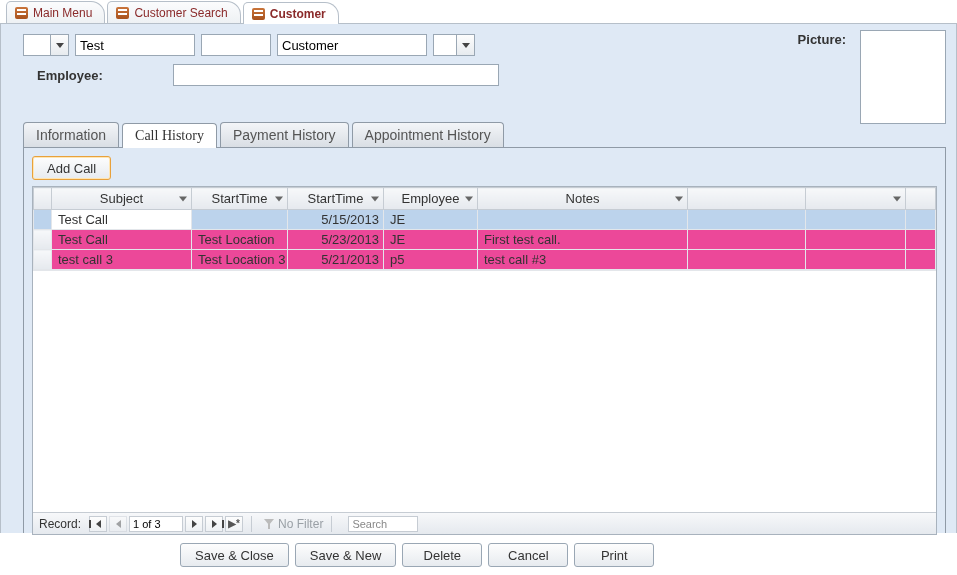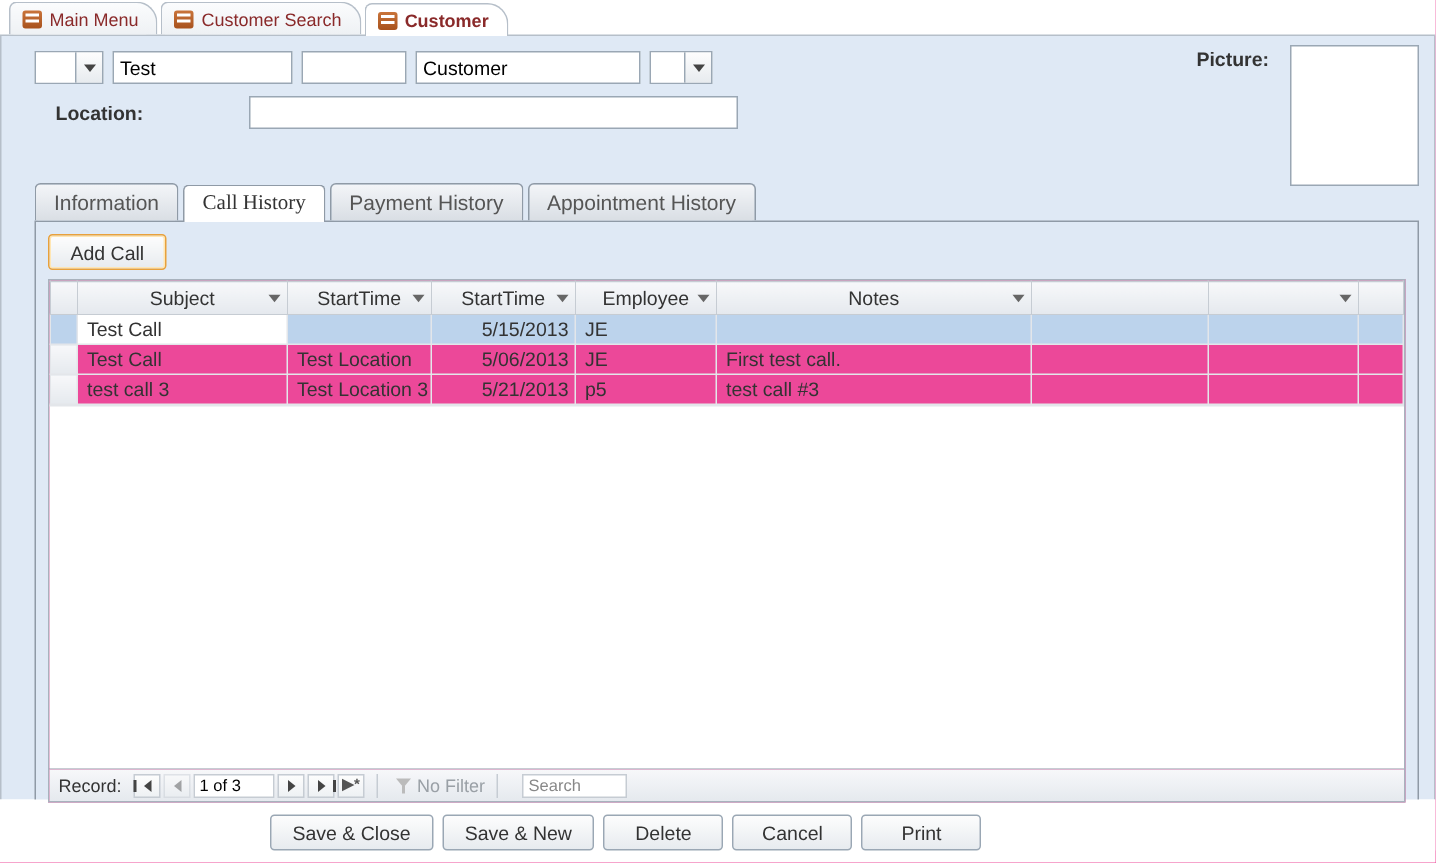--- a/index.html
+++ b/index.html
@@ -285,21 +285,21 @@
       <input class="combo-input" value="" style="">
       <div class="combo-btn">
           <div class="caret-down"></div>
         </div>
     </div>
 
     <span class="label picture-label">Picture:</span>
     <div class="picture-box"></div>
 
     <div class="jobtitle-row" style="position:absolute; left:0; top:28px;">
-      <span class="label" style="font-weight:bold">Location:</span>
+      <span class="label" style="font-weight:bold">Employee:</span>
       <input class="textfield" value="" style="">
     </div>
   </div>
 
   <div class="subtab-strip">
     <div class="subtab">Information</div>
     <div class="subtab active">Call History</div>
     <div class="subtab">Payment History</div>
     <div class="subtab">Appointment History</div>
   </div>
@@ -346,21 +346,21 @@
             <td>JE</td>
             <td></td>
             <td></td>
               <td></td>
               <td></td>
           </tr>
           <tr>
             <td class="rowhead"></td>
             <td>Test Call</td>
             <td>Test Location</td>
-            <td class="right-align">5/06/2013</td>
+            <td class="right-align">5/23/2013</td>
             <td>JE</td>
             <td>First test call.</td>
             <td></td>
               <td></td>
               <td></td>
           </tr>
           <tr>
             <td class="rowhead"></td>
             <td>test call 3</td>
             <td>Test Location 3</td>

